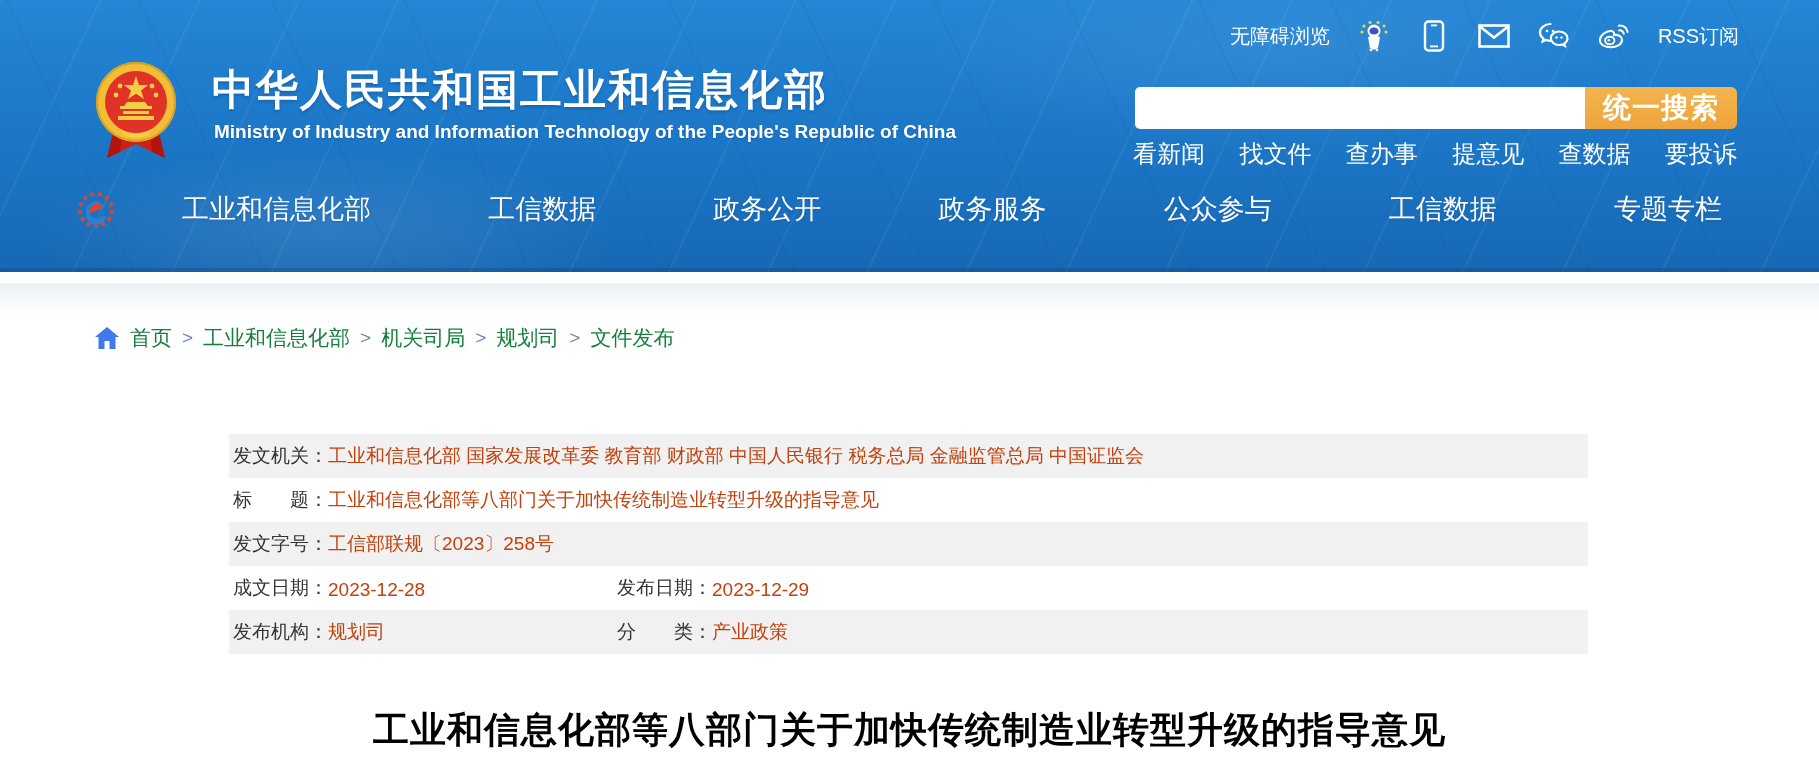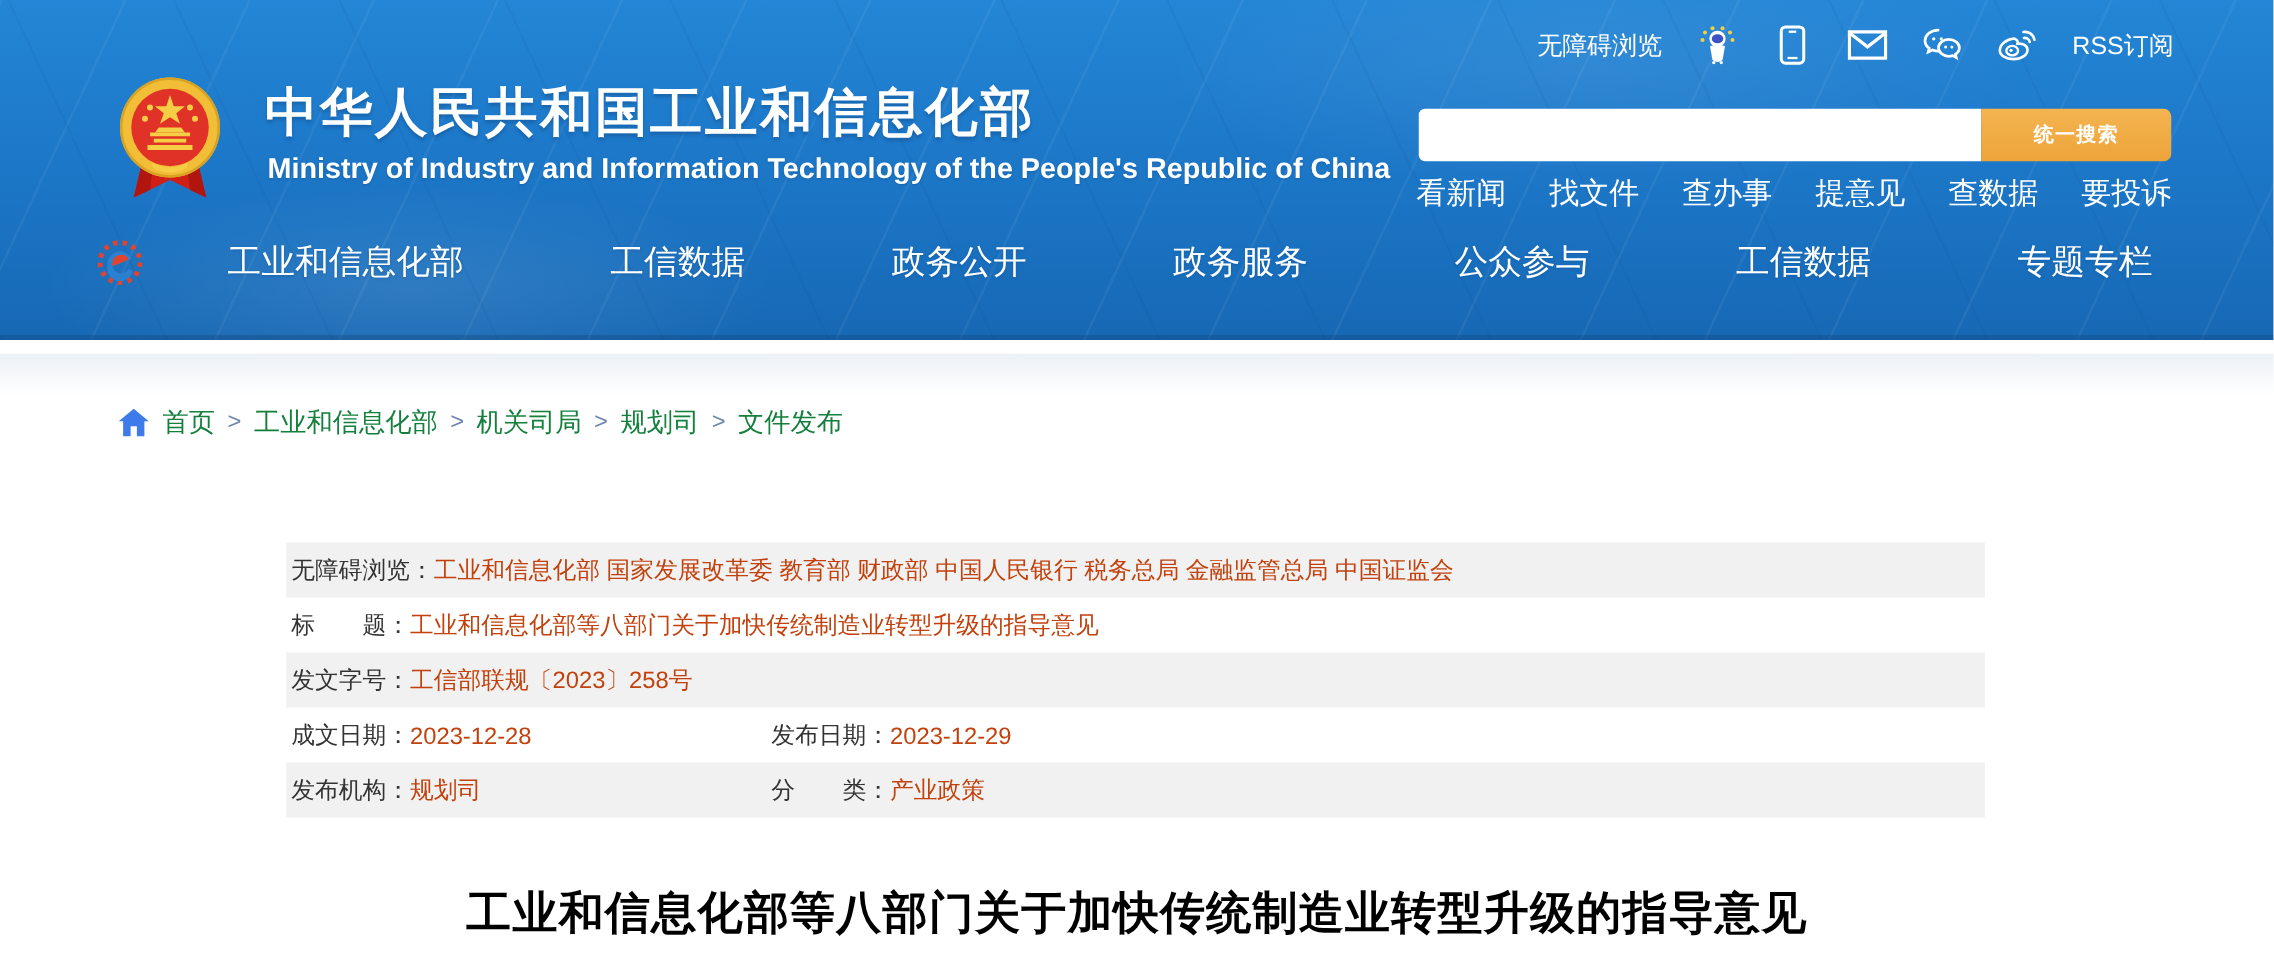--- a/index.html
+++ b/index.html
@@ -27,30 +27,30 @@
   
   .utility { position:absolute; top:18px; right:80px; height:36px;
     display:flex; align-items:center; gap:28px; color:#fff; font-size:20px;justify-content:flex-end; }
   .utility a { color:#fff; text-decoration:none; }
   .u-icon { display:inline-flex; width:32px; height:32px; align-items:center; justify-content:center; cursor:pointer; }
 
   
   .emblem { position:absolute; left:94px; top:58px; width:84px; height:104px; }
   .site-title-cn { position:absolute; left:212px; top:62px; color:#ffffff; font-size:42px;
     font-weight:bold; letter-spacing:2px; text-shadow:0 2px 3px rgba(16,70,130,0.45); white-space:nowrap; }
-  .site-title-en { position:absolute; left:214px; top:121px; color:#ffffff; font-size:23px;
+  .site-title-en { position:absolute; left:214px; top:121px; color:#ffffff; font-size:19px;
     font-weight:bold; text-shadow:0 1px 2px rgba(16,70,130,0.4); white-space:nowrap; }
 
   
   .search-wrap { position:absolute; left:1135px; top:87px; width:602px; height:42px; display:flex; }
   .search-input { width:450px; height:42px; border:none; outline:none; background:#ffffff;
     border-radius:5px 0 0 5px; font-size:20px; padding:0 12px; color:#333; }
   .search-btn { width:152px; height:42px; border:none; cursor:pointer;
     background:linear-gradient(180deg,#f4b450 0%,#eda43a 100%);
-    color:#fff; font-size:16px; font-weight:bold; border-radius:0 6px 6px 0; letter-spacing:1px;
+    color:#fff; font-size:28px; font-weight:bold; border-radius:0 6px 6px 0; letter-spacing:1px;
     font-family:inherit; }
   .quick-links { position:absolute; left:1133px; top:138px; width:604px; display:flex;
     justify-content:space-between; }
   .quick-links a { color:#fff; font-size:24px; text-decoration:none; white-space:nowrap; }
 
   
   .nav { position:absolute; left:0; top:168px; width:1819px; height:82px;
     display:flex; align-items:center; }
   .nav-logo { position:absolute; left:76px; top:22px; width:40px; height:40px; }
   .nav-items { position:absolute; left:182px; top:0; width:1540px; height:82px;
@@ -210,21 +210,21 @@
     <span class="sep">&gt;</span>
     <a href="#">机关司局</a>
     <span class="sep">&gt;</span>
     <a href="#">规划司</a>
     <span class="sep">&gt;</span>
     <a href="#">文件发布</a>
   </div>
 
   <div class="meta-table">
     <div class="meta-row gray">
-      <span class="meta-label">无障碍浏览：</span>
+      <span class="meta-label">发文机关：</span>
       <span class="meta-value">工业和信息化部 国家发展改革委 教育部 财政部 中国人民银行 税务总局 金融监管总局 中国证监会</span>
     </div>
     <div class="meta-row">
       <span class="meta-label">标　　题：</span>
       <span class="meta-value">工业和信息化部等八部门关于加快传统制造业转型升级的指导意见</span>
     </div>
     <div class="meta-row gray">
       <span class="meta-label">发文字号：</span>
       <span class="meta-value">工信部联规〔2023〕258号</span>
     </div>

